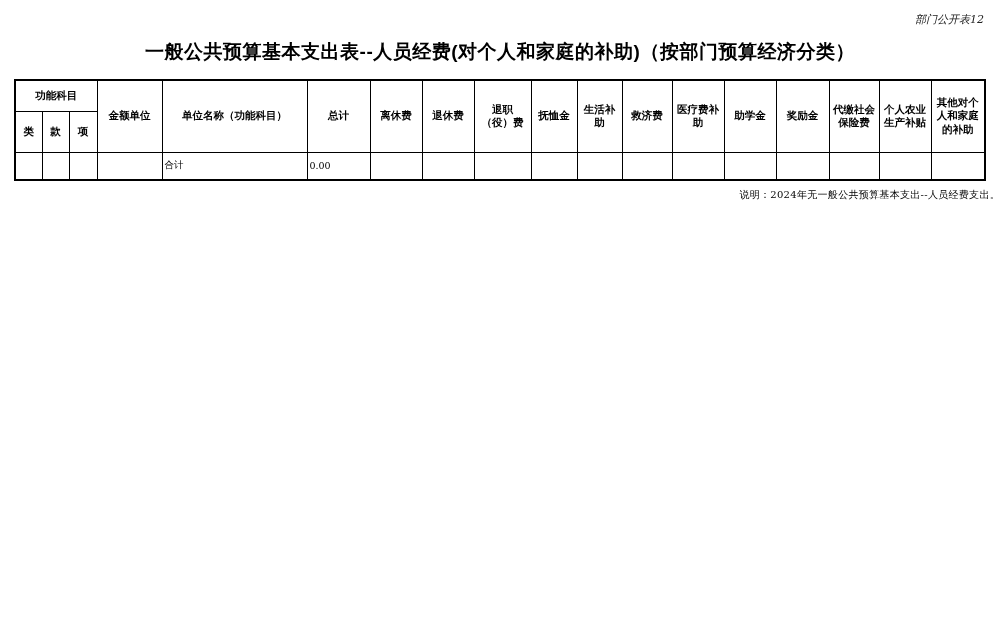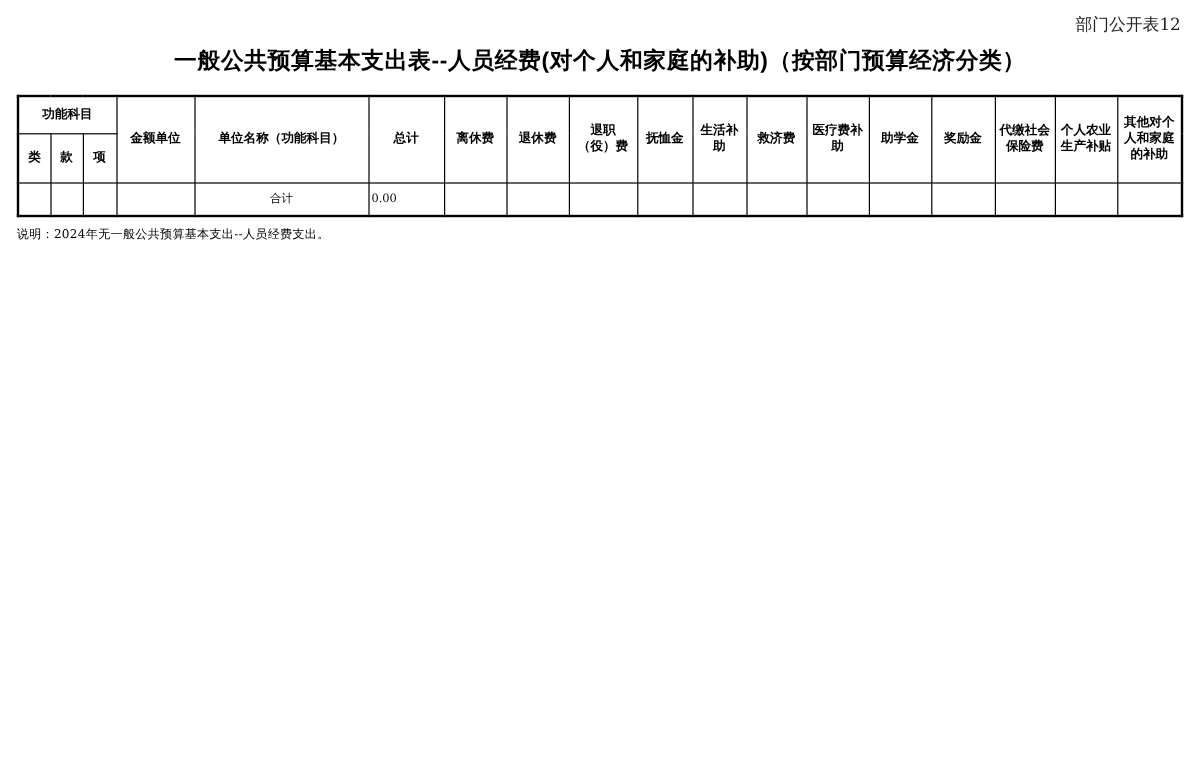--- a/index.html
+++ b/index.html
@@ -5,22 +5,23 @@
   * { box-sizing: border-box; }
   html, body { margin: 0; padding: 0; }
   body {
     width: 1000px; height: 635px;
     background: #ffffff; color: #000000;
     font-family: "Liberation Sans", sans-serif;
     position: relative; overflow: hidden;
   }
   .sheet-label {
     position: absolute; top: 12px; right: 16px;
-    font-size: 14px; color: #222;
+    font-size: 11px; color: #222;
     font-family: "DejaVu Serif", serif;
+    font-style: italic;
   }
   .title {
     margin: 40px 0 16px 0;
     text-align: center;
     font-size: 19px; font-weight: bold;
     letter-spacing: 0.5px;
     line-height: 23px;
   }
   .meta-row {
     display: flex; justify-content: space-between; align-items: flex-end;
@@ -49,27 +50,28 @@
   }
   tr.header-top { height: 31px; }
   tr.header-sub { height: 41px; }
   tbody tr.data-row { height: 28px; }
   tbody td {
     font-size: 9.5px;
     font-family: "DejaVu Serif", serif;
     border-top: 2px solid #000;
     text-align: center;
   }
-  td.cell-left  { text-align: center;  padding-left: 3px; }
+  td.cell-left  { text-align: left;  padding-left: 3px; }
   td.cell-right { text-align: left; padding-right: 3px; }
   .note {
     margin: 7px 0 0 14px;
     font-size: 10px;
     font-family: "DejaVu Serif", serif;
     letter-spacing: 0.3px;
+    text-align: right;
   }
 </style>
 </head>
 <body>
 
 <div class="page">
 
   <div class="sheet-label">部门公开表12</div>
 
   <h1 class="title">一般公共预算基本支出表--人员经费(对个人和家庭的补助)（按部门预算经济分类）</h1>

